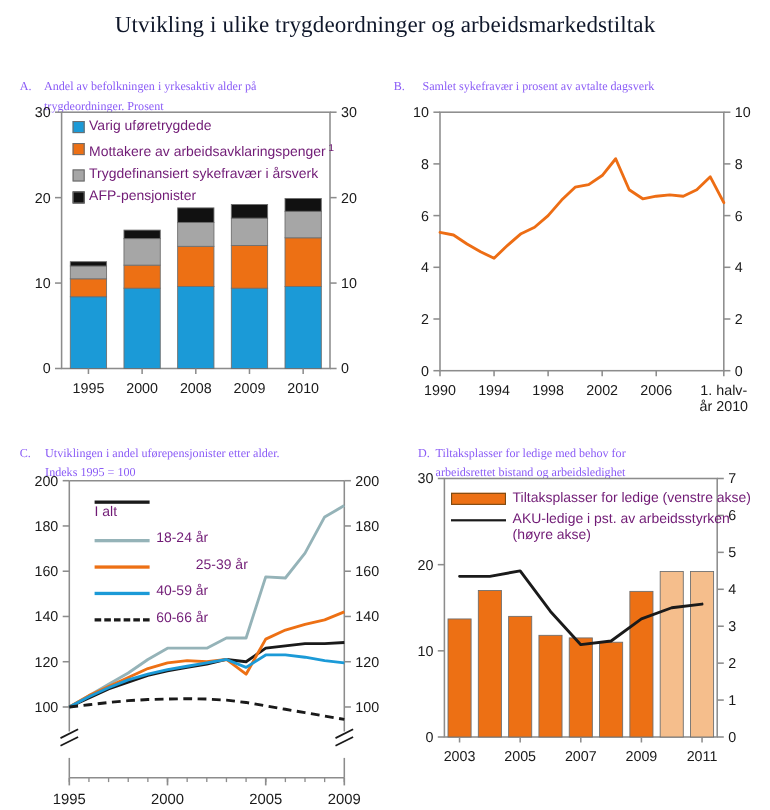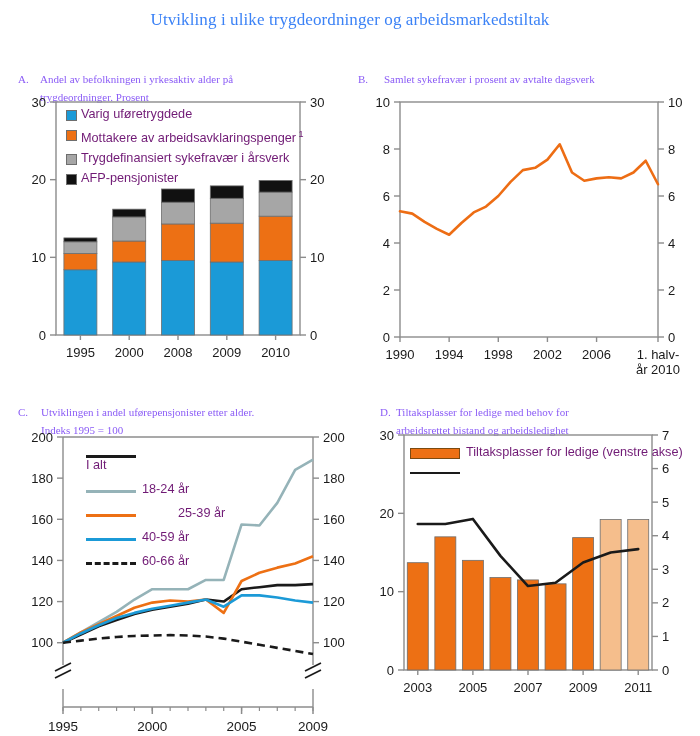--- a/index.html
+++ b/index.html
@@ -3,21 +3,21 @@
 <meta charset="utf-8">
 <style>
   html,body{margin:0;padding:0;}
   body{
     width:700px;height:736px;background:#ffffff;
     font-family:"Liberation Sans", sans-serif;
     color:#000;overflow:hidden;position:relative;
   }
   .figure-title{
     position:absolute;top:10px;left:0;width:700px;text-align:center;
-    font-family:"Liberation Serif", serif;font-size:17px;color:#3b82f6;
+    font-family:"Liberation Serif", serif;font-size:21px;color:#0f172a;
     letter-spacing:.1px;
   }
   .panel{position:absolute;}
   .panel-title{
     font-family:Liberation Serif, serif;font-size:11px;line-height:18px;
     color:#8b5cf6;white-space:pre-line;
   }
   .panel-title .lbl{display:inline-block;}
   .plot{position:absolute;}
   .legend{position:absolute;}
@@ -320,15 +320,17 @@
         <text x="276.22222222222223" y="267" text-anchor="middle" font-family="&quot;Liberation Sans&quot;, sans-serif" font-size="13" fill="#1a1a1a">2011</text>
       </svg>
   </div>
   <div class="legend" id="legendD" style="left:48px;top:60px;width:280px;">
       <div class="legend-row" style="margin-bottom: 4px;">
         <span class="swbar" style="background: rgb(237, 112, 20);"></span>
         <span class="txt">Tiltaksplasser for ledige (venstre akse)</span>
       </div>
       <div class="legend-row" style="margin-bottom: 10px;">
         <span class="swline" style="border-top: 2.6px solid rgb(26, 26, 26);"></span>
+        <span class="txt">AKU-ledige i pst. av arbeidsstyrken
+(høyre akse)</span>
       </div>
     </div>
 </div>
 
 </body></html>

